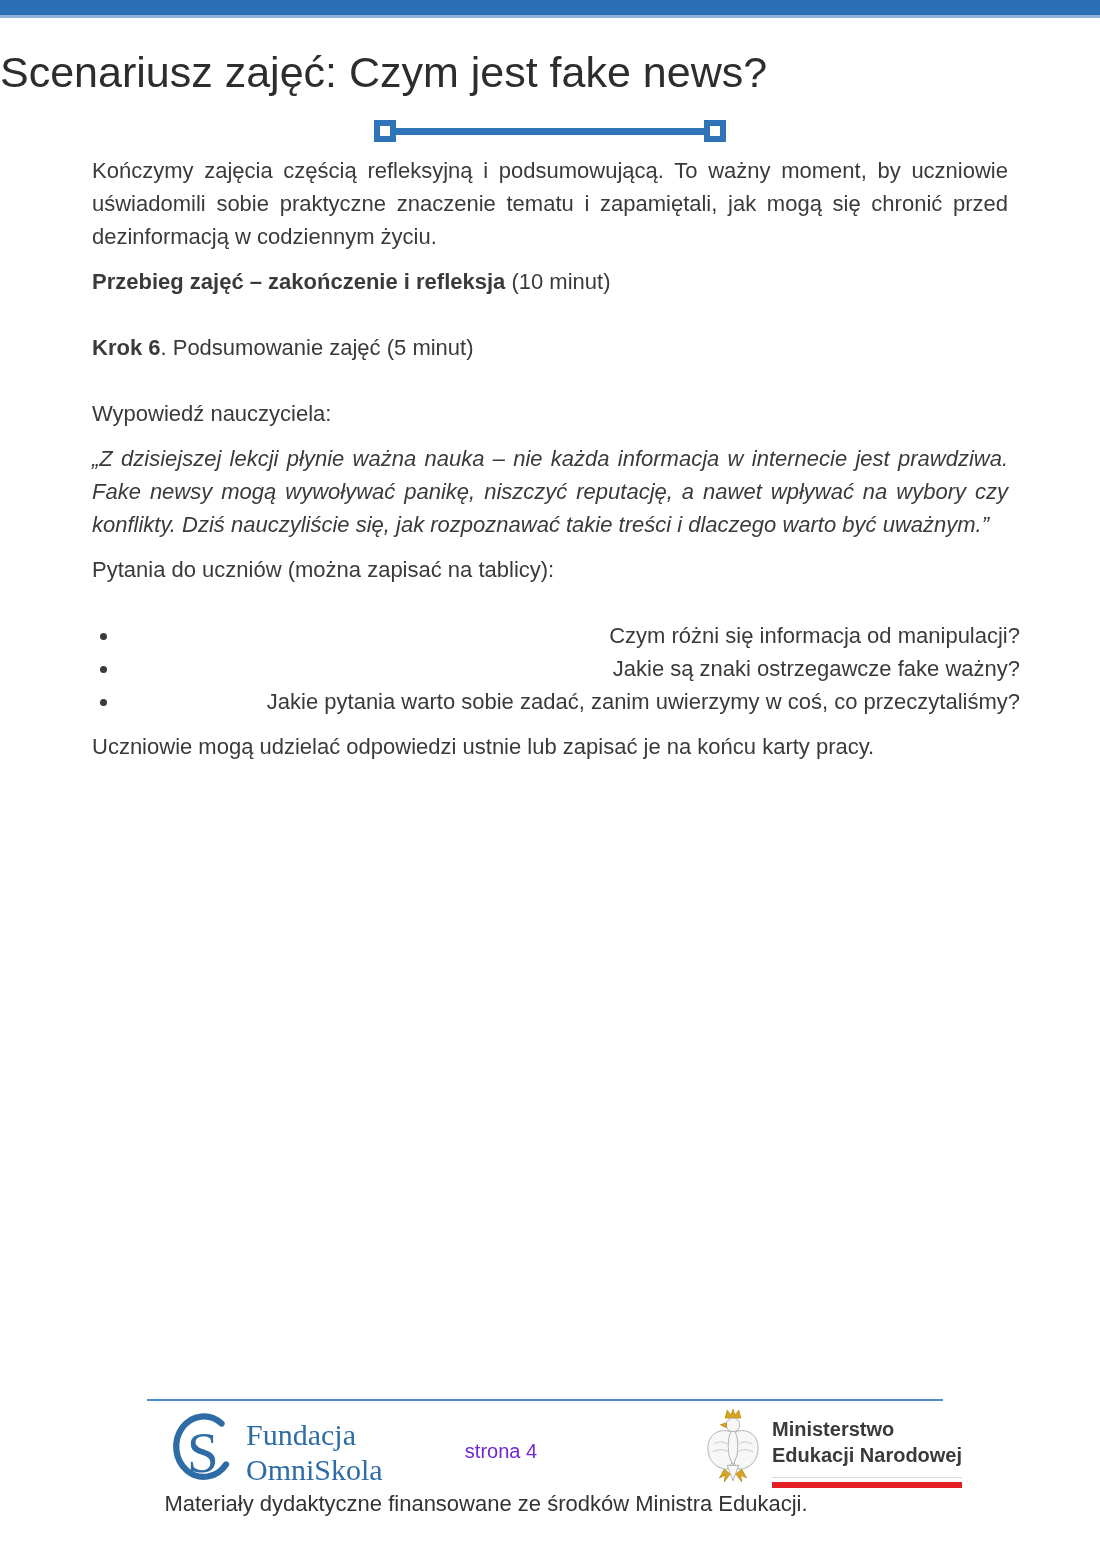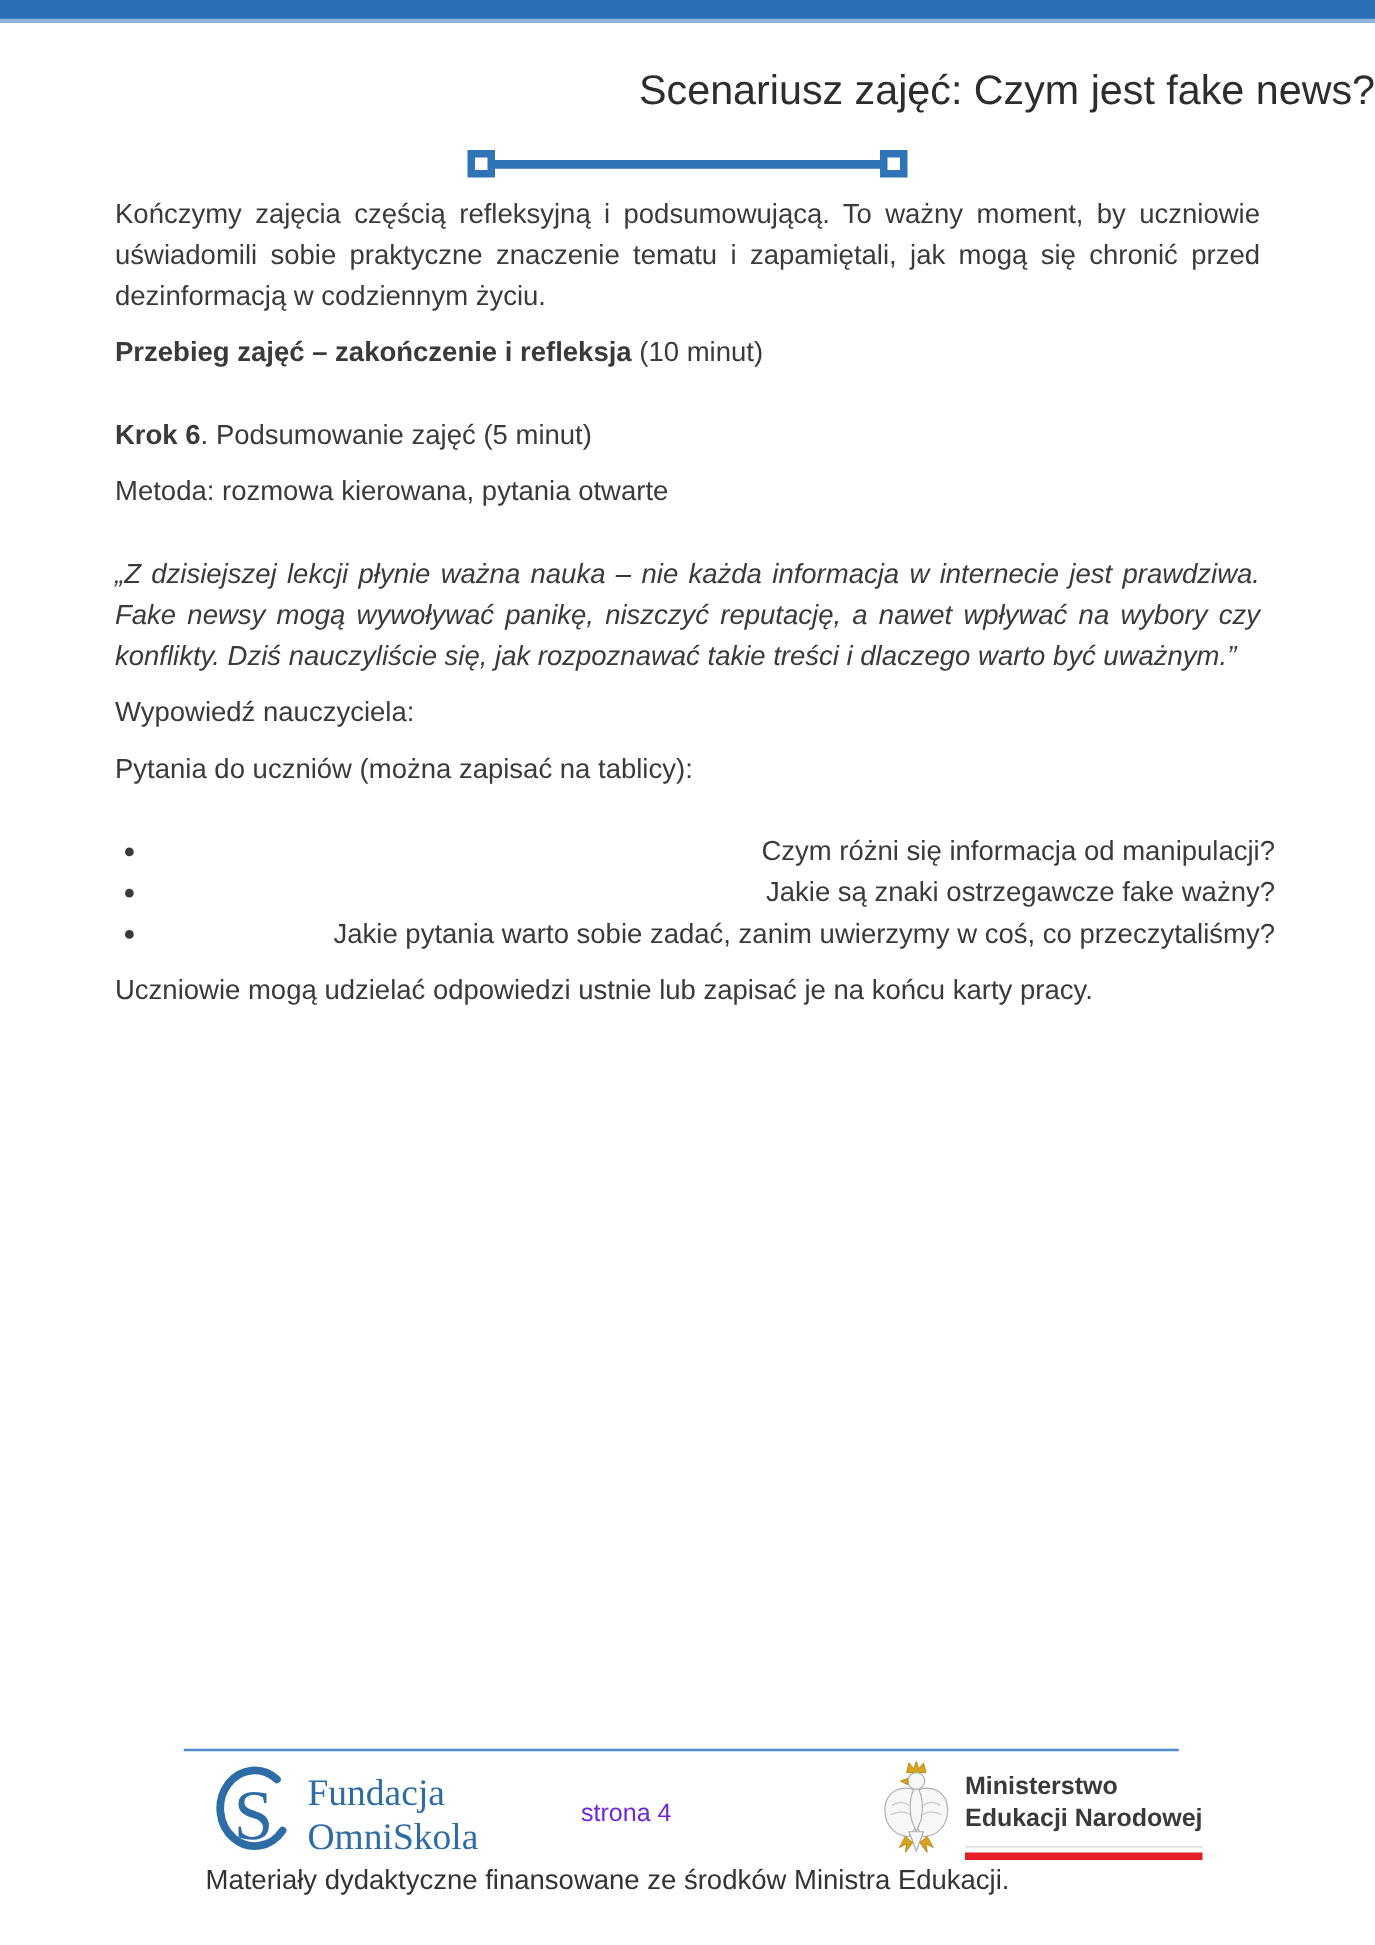--- a/index.html
+++ b/index.html
@@ -1,21 +1,21 @@
 <!DOCTYPE html>
 <html><head>
 <meta charset="utf-8">
 <style>
   html,body{margin:0;padding:0;}
   body{
     width:1100px;height:1556px;position:relative;background:#ffffff;
     font-family:"Liberation Sans", sans-serif;color:#3a3a3a;overflow:hidden;
   }
   .topbar{height:15px;background:#2b70b4;border-bottom:3px solid #8fb2da;}
-  .title{margin:32px 0 0;text-align:right;font-size:33px;line-height:44px;
+  .title{margin:32px 0 0;text-align:left;font-size:43px;line-height:44px;
          font-weight:400;color:#2d2d2d;}
   .divider{margin:26px auto 0;width:352px;display:flex;align-items:center;}
   .divider .sq{width:22px;height:22px;border:6px solid #2e74b6;background:#fff;box-sizing:border-box;}
   .divider .bar{flex:1;height:7px;background:#2e74b6;}
   .content{margin:0 80px;}
   .content p, .content .line{font-size:22px;line-height:33px;margin:12px;}
   .blk{margin-top:33px;}
   .intro{margin-top:94px;text-align:justify;}
   .bold{font-weight:bold;}
   .quote{font-style:italic;text-align:justify;}
@@ -49,26 +49,25 @@
   <div class="sq"></div>
 </div>
 
 <div class="content">
   <p class="intro">Kończymy zajęcia częścią refleksyjną i podsumowującą. To ważny moment, by uczniowie uświadomili sobie praktyczne znaczenie tematu i zapamiętali, jak mogą się chronić przed dezinformacją w codziennym życiu.</p>
 
   <p class="blk"><span class="bold">Przebieg zajęć – zakończenie i refleksja</span><span> (10 minut)</span></p>
 
   <div class="blk">
     <div class="line"><span class="bold">Krok 6</span><span>. Podsumowanie zajęć (5 minut)</span></div>
-    <div class="line">Metoda: rozmowa kierowana, pytania otwarte</div>
   </div>
 
   <div class="blk">
+    <div class="line">Wypowiedź nauczyciela:</div>
     <div class="line quote">„Z dzisiejszej lekcji płynie ważna nauka – nie każda informacja w internecie jest prawdziwa. Fake newsy mogą wywoływać panikę, niszczyć reputację, a nawet wpływać na wybory czy konflikty. Dziś nauczyliście się, jak rozpoznawać takie treści i dlaczego warto być uważnym.”</div>
-    <div class="line">Wypowiedź nauczyciela:</div>
   </div>
 
   <p class="blk">Pytania do uczniów (można zapisać na tablicy):</p>
 
   <ul class="qlist">
     <li>Czym różni się informacja od manipulacji?</li>
     <li>Jakie są znaki ostrzegawcze fake ważny?</li>
     <li>Jakie pytania warto sobie zadać, zanim uwierzymy w coś, co przeczytaliśmy?</li>
   </ul>
 

